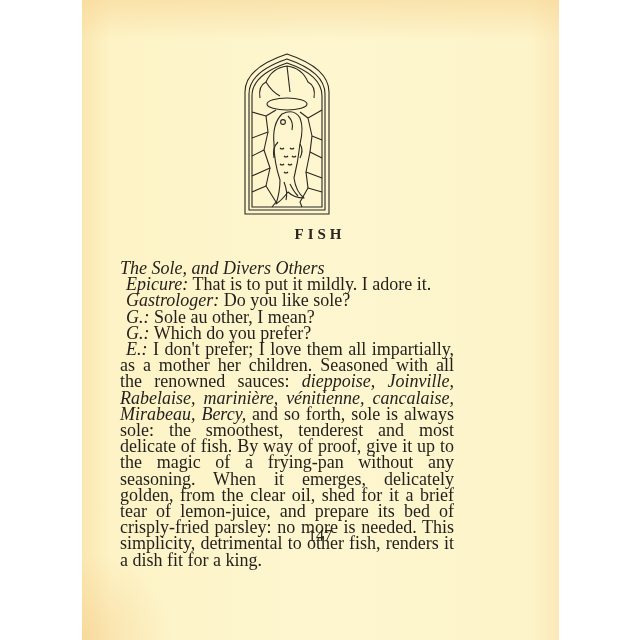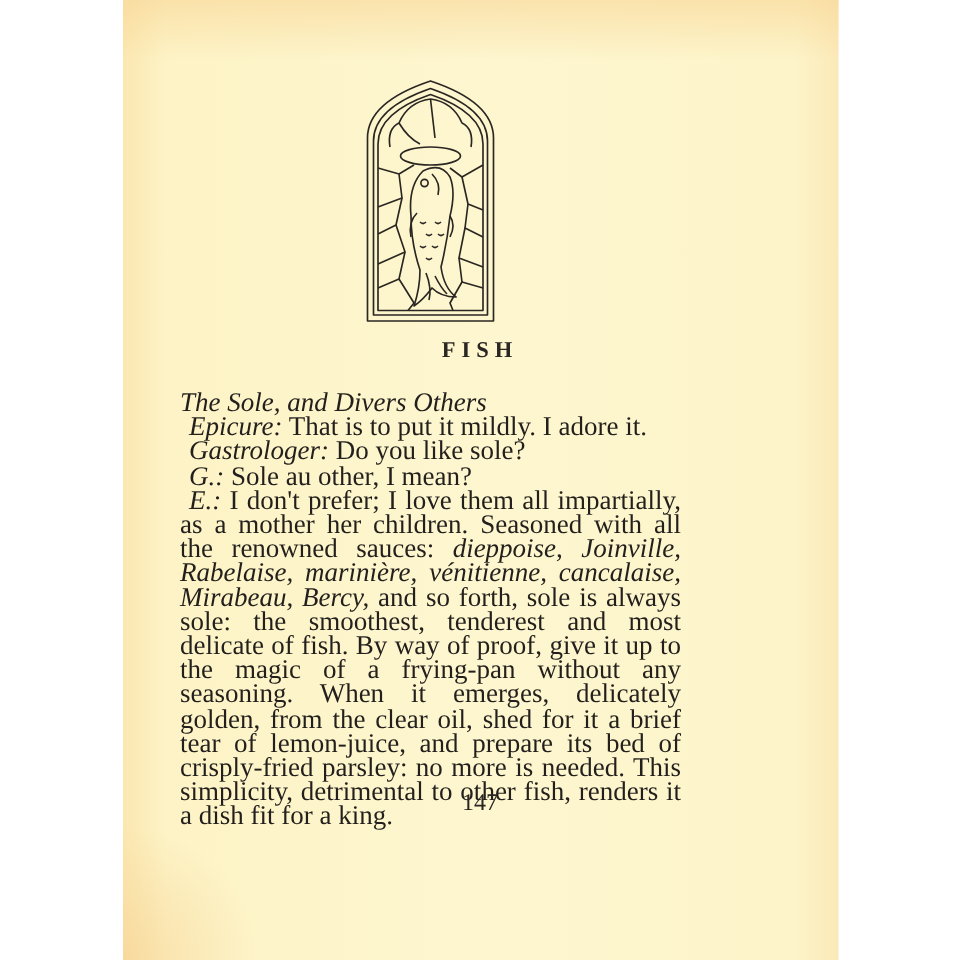--- a/index.html
+++ b/index.html
@@ -125,17 +125,21 @@
     <span>That is to put it mildly. I adore it.</span>
   </p>
   <p class="dlg">
     <span class="speaker">Gastrologer:</span>
     <span>Do you like sole?</span>
   </p>
   <p class="dlg">
     <span class="speaker">G.:</span>
     <span>Sole au other, I mean?</span>
   </p>
+  <p class="dlg">
+    <span class="speaker">G.:</span>
+    <span>Which do you prefer?</span>
+  </p>
 
   <p class="body"><span class="speaker">E.:</span> <span>I don't prefer; I love them all impartially, as a mother her children. Seasoned with all the renowned sauces: </span><i>dieppoise, Joinville, Rabelaise, marinière, vénitienne, cancalaise, Mirabeau, Bercy,</i><span> and so forth, sole is always sole: the smoothest, tenderest and most delicate of fish. By way of proof, give it up to the magic of a frying-pan without any seasoning. When it emerges, delicately golden, from the clear oil, shed for it a brief tear of lemon-juice, and prepare its bed of crisply-fried parsley: no more is needed. This simplicity, detrimental to other fish, renders it a dish fit for a king.</span></p>
 </div>
 
 <div class="pagenum">147</div>
 
 </body></html>

